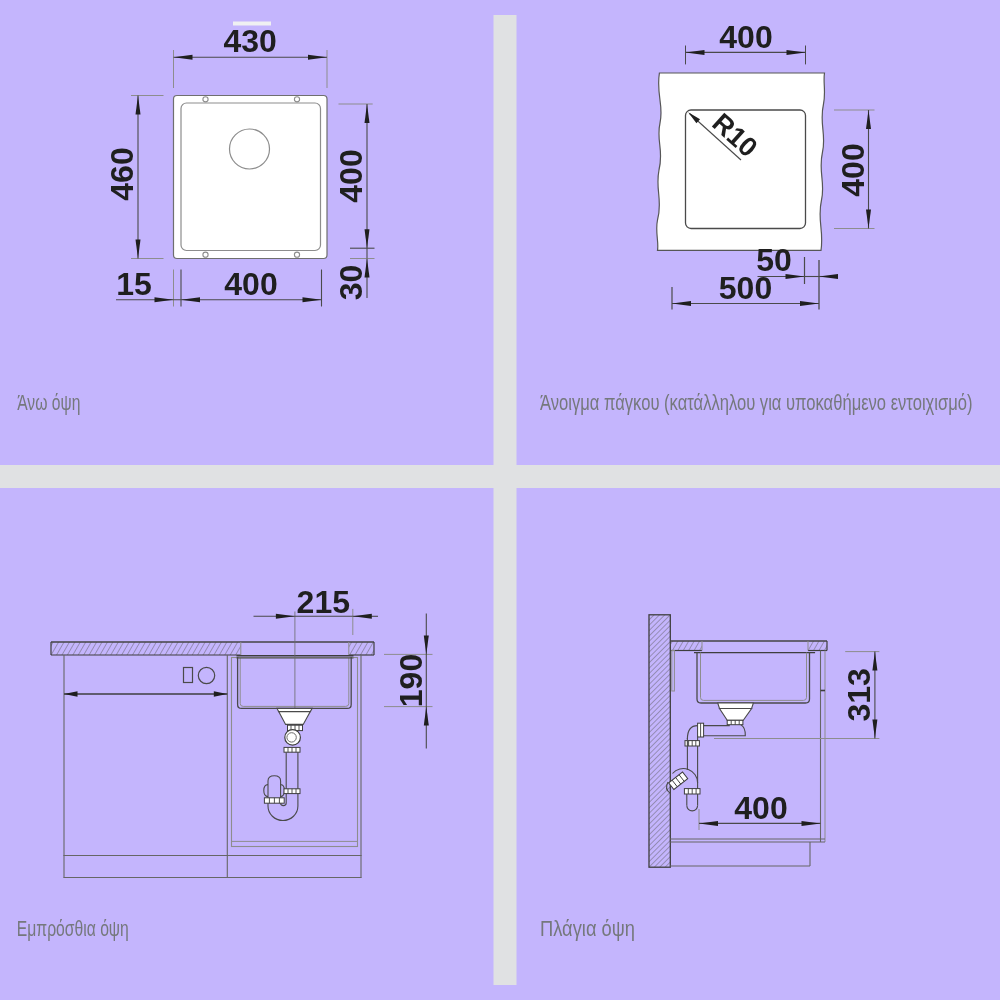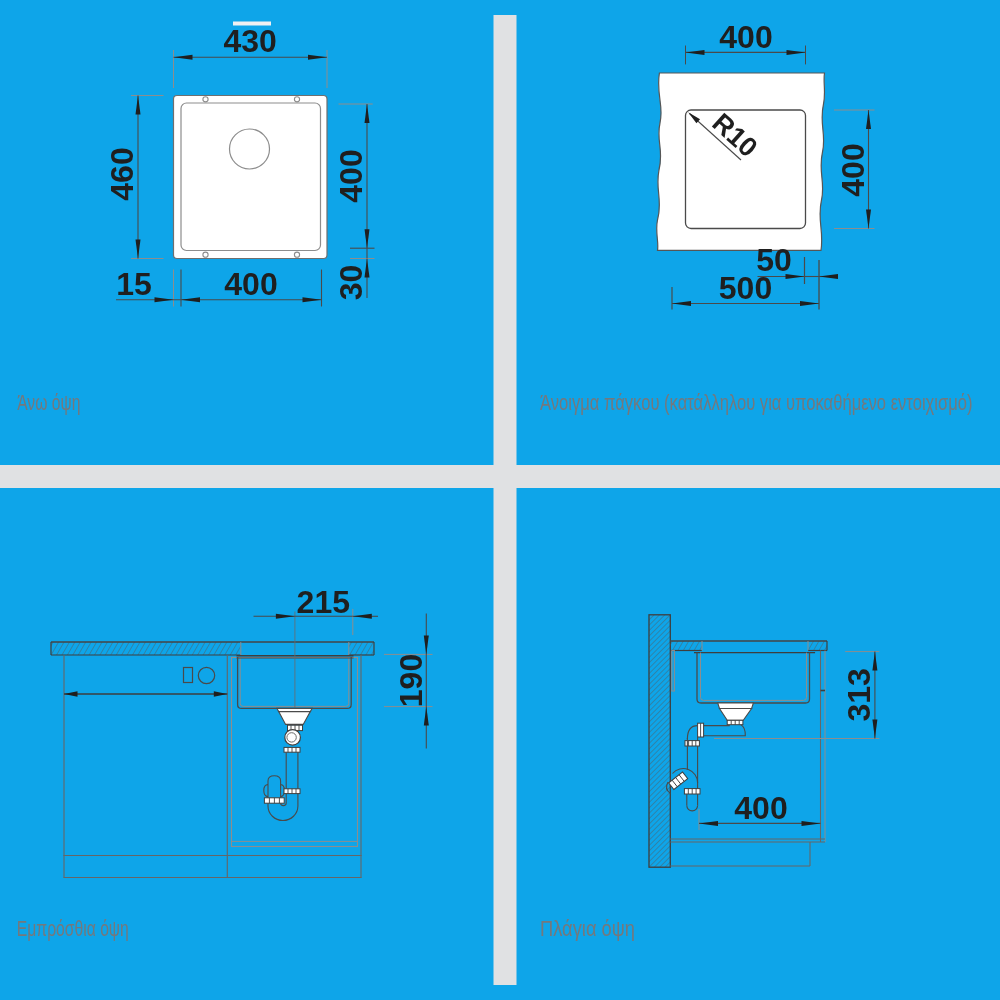--- a/index.html
+++ b/index.html
@@ -1,16 +1,16 @@
 <!DOCTYPE html>
 <html><head>
 <meta charset="utf-8">
 <style>
   html,body{margin:0;padding:0;background:#ffffff;}
-  #page{position:relative;width:1000px;height:1000px;background:#0ea5e9;overflow:hidden;}
+  #page{position:relative;width:1000px;height:1000px;background:#c4b5fd;overflow:hidden;}
   svg{position:absolute;top:0;left:0;}
   text{font-family:"Liberation Sans", sans-serif;}
   .dim{font-weight:bold;font-size:32px;fill:#1f1f1f;}
   .lbl{font-size:21.5px;fill:#75787c;}
 </style>
 </head>
 <body>
 <div id="page">
 <svg width="1000" height="1000" viewBox="0 0 1000 1000">
 <defs>

